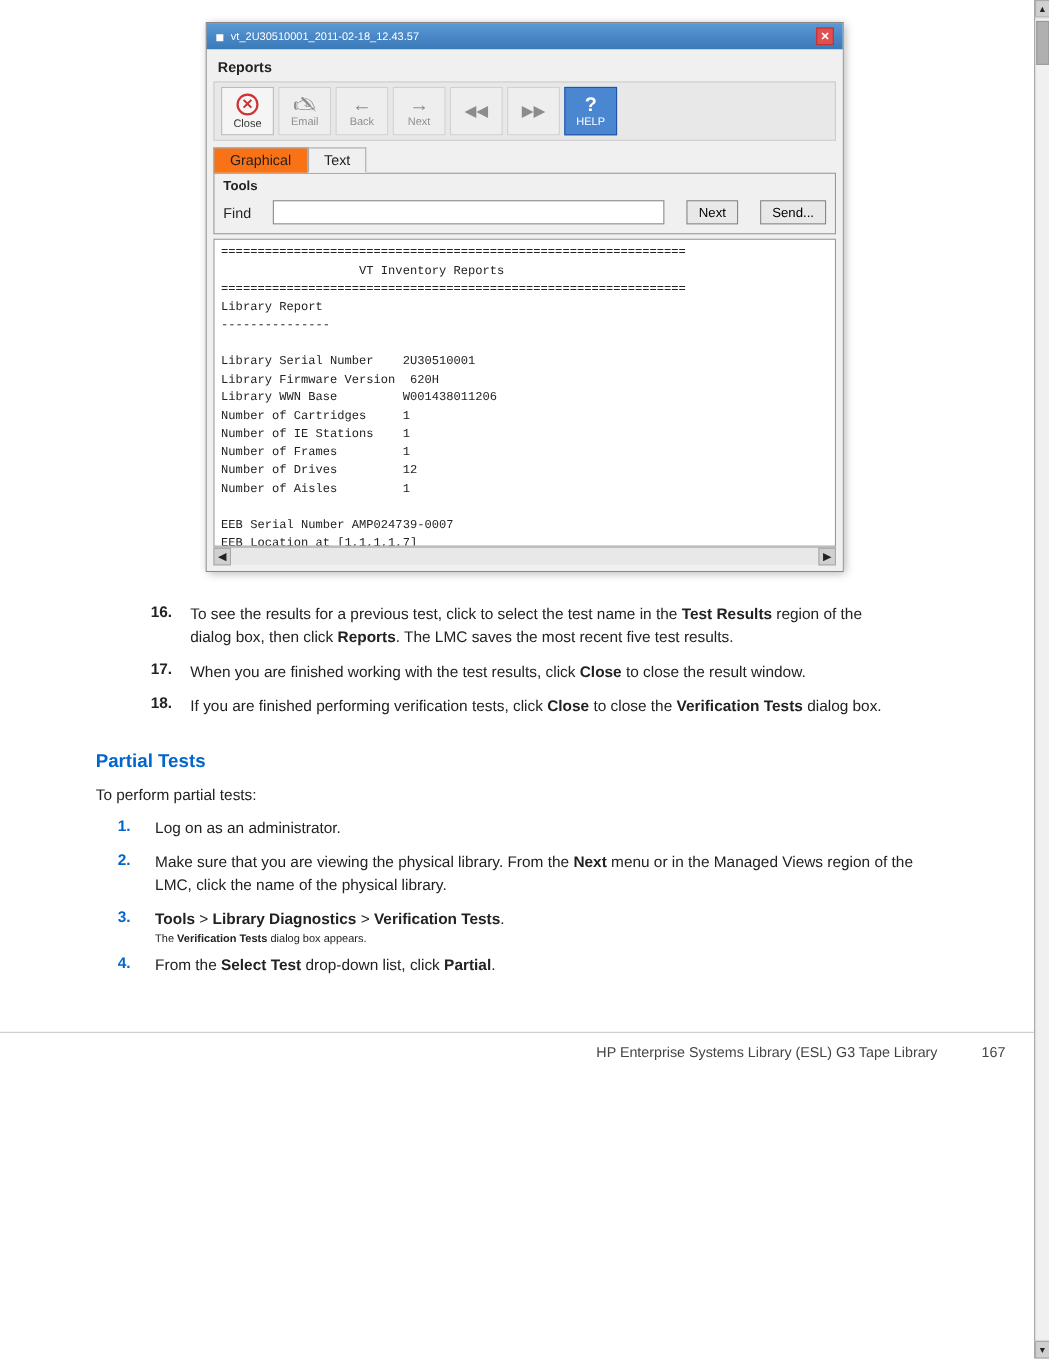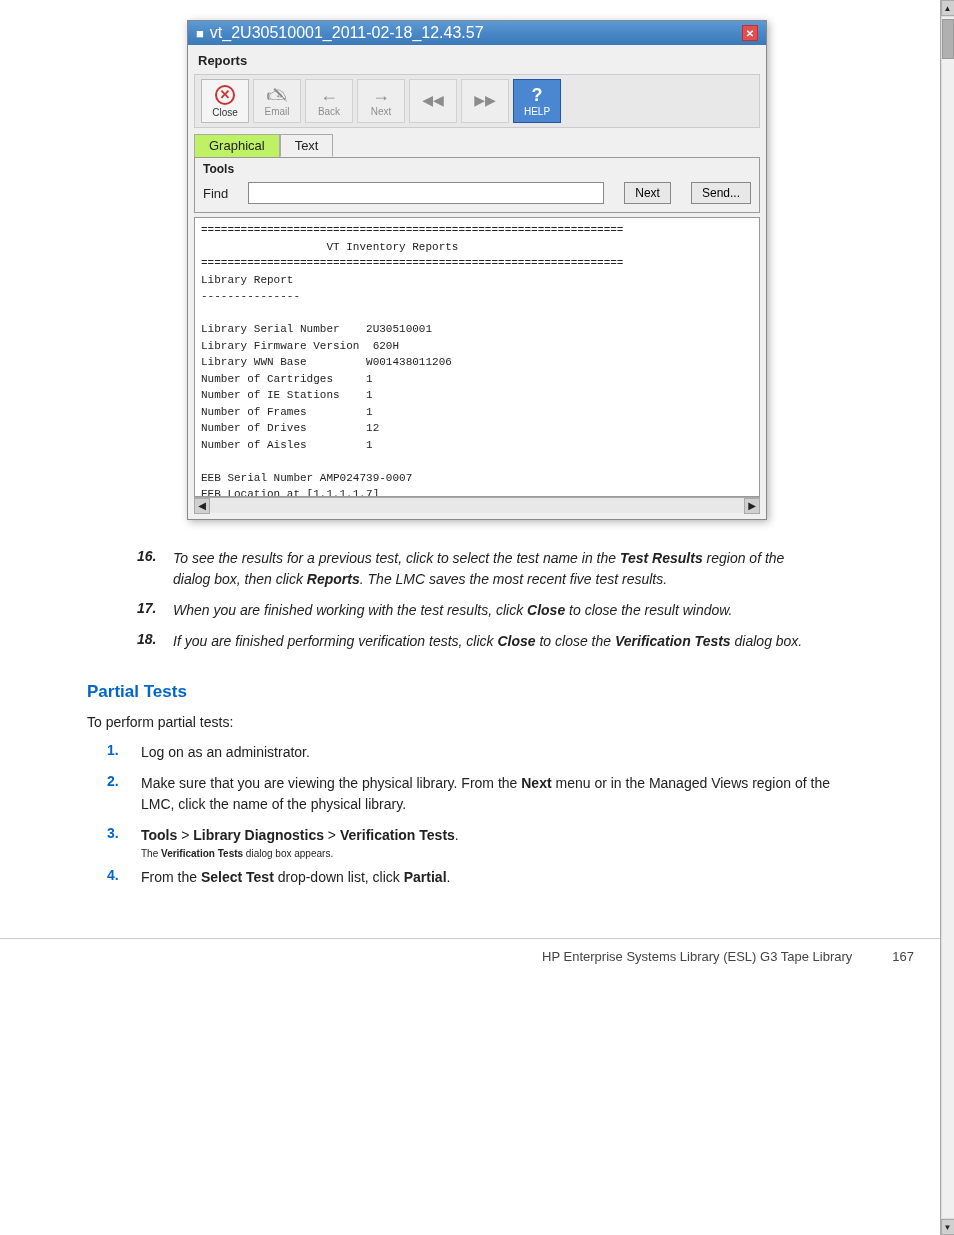--- a/index.html
+++ b/index.html
@@ -36,21 +36,21 @@
       color: white;
       font-size: 12px;
       padding: 4px 8px;
       display: flex;
       justify-content: space-between;
       align-items: center;
       height: 24px;
     }
 
     .window-title-text {
-      font-size: 16px;
+      font-size: 10px;
       color: white;
     }
 
     .window-close-btn {
       width: 16px;
       height: 16px;
       background: #e05050;
       border: 1px solid #c03030;
       color: white;
       font-size: 10px;
@@ -112,21 +112,21 @@
     .tabs-row {
       display: flex;
       gap: 0;
       margin-bottom: 0;
     }
 
     .tab {
       padding: 3px 14px;
       font-size: 13px;
       border: 1px solid #aaa;
-      background: #bef264;
+      background: #f97316;
       cursor: pointer;
       border-bottom: none;
     }
 
     .tab.active {
       background: #f0f0f0;
       border-bottom: 1px solid #f0f0f0;
       font-weight: normal;
     }
 
@@ -197,21 +197,20 @@
     .body-text-area {
       width: 680px;
       margin-bottom: 20px;
     }
 
     .numbered-item {
       display: flex;
       gap: 8px;
       margin-bottom: 10px;
       align-items: flex-start;
-      font-style: italic;
     }
 
     .item-number {
       min-width: 28px;
       font-weight: bold;
       color: #222;
     }
 
     .item-text {
       flex: 1;

